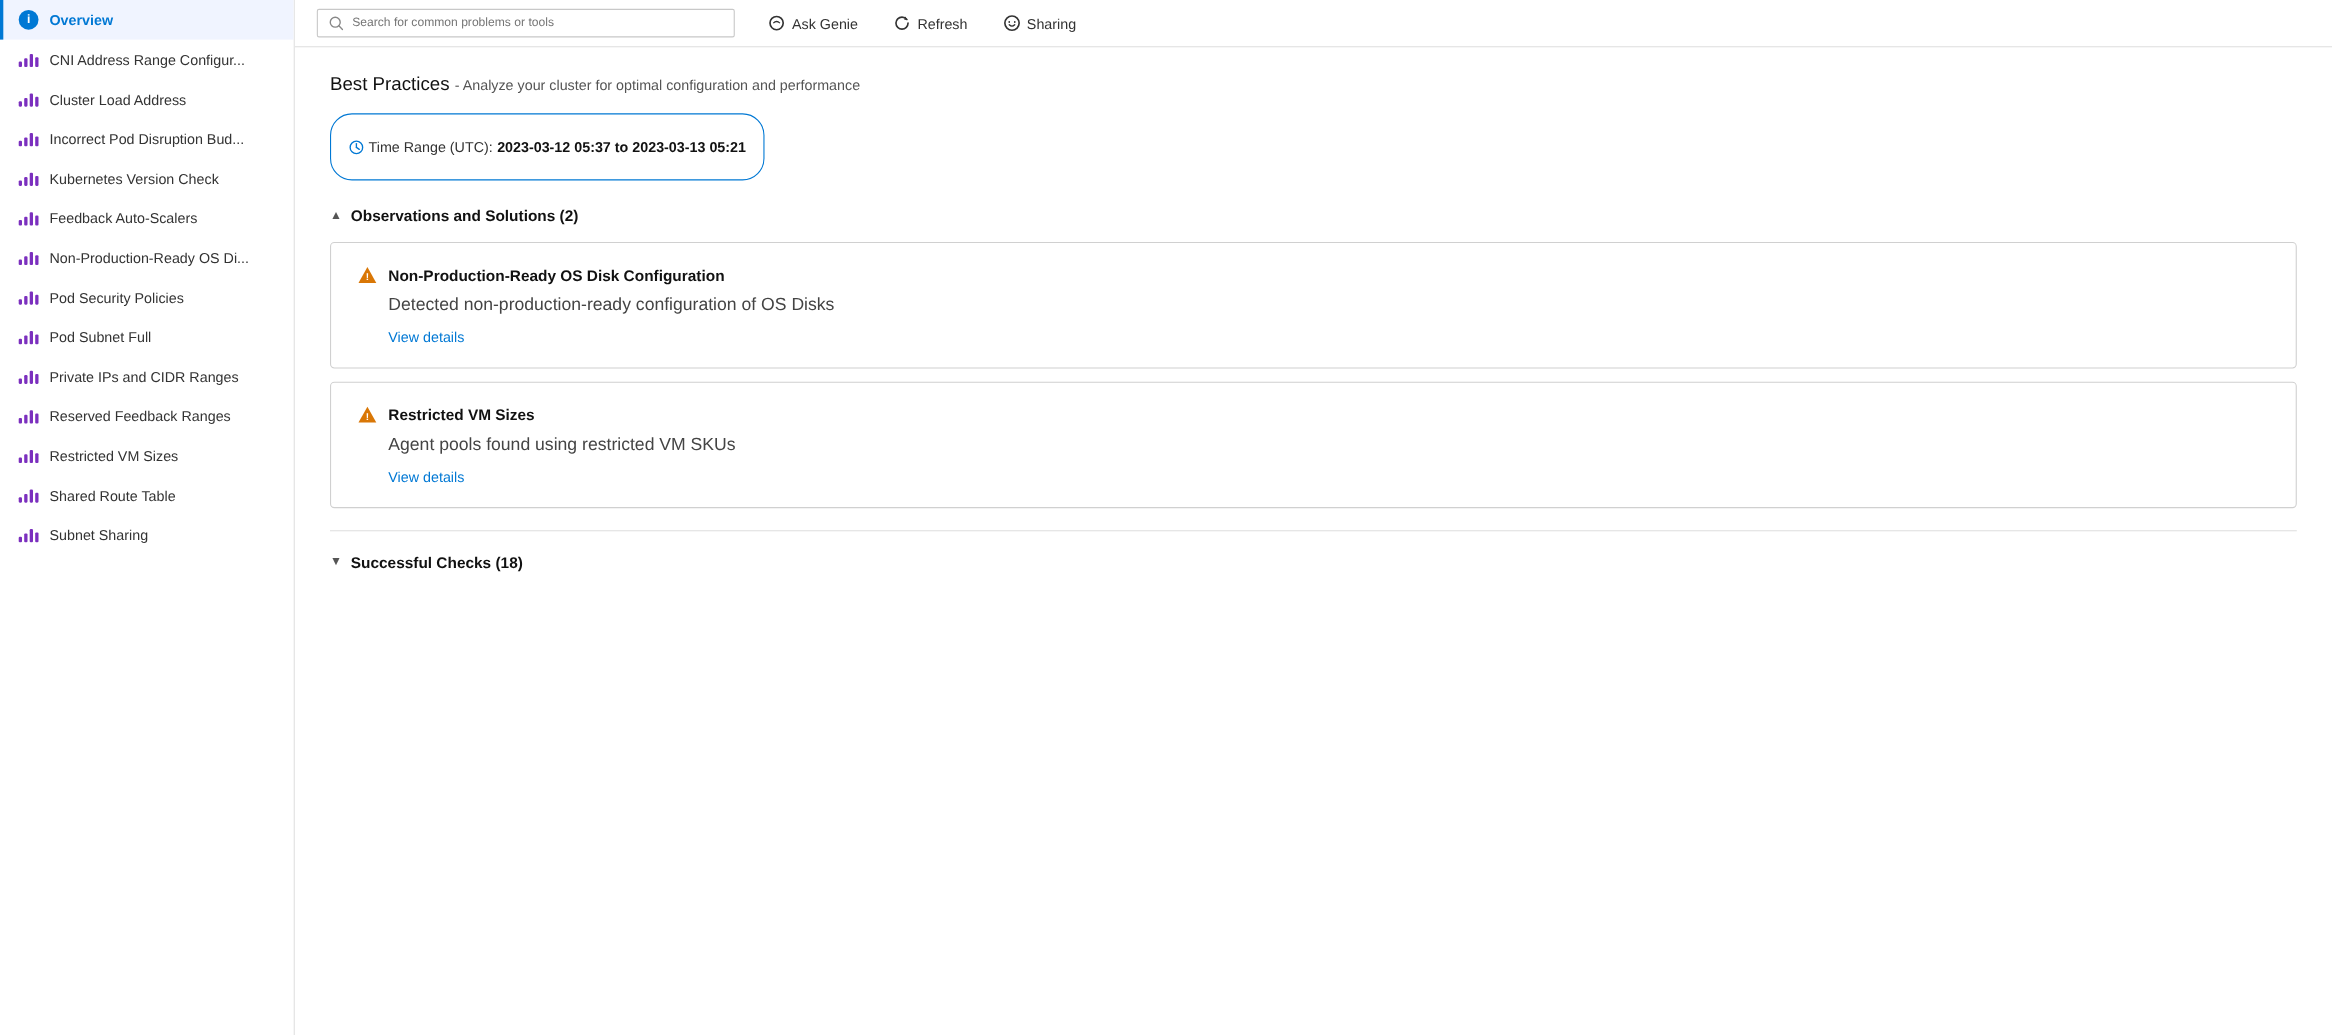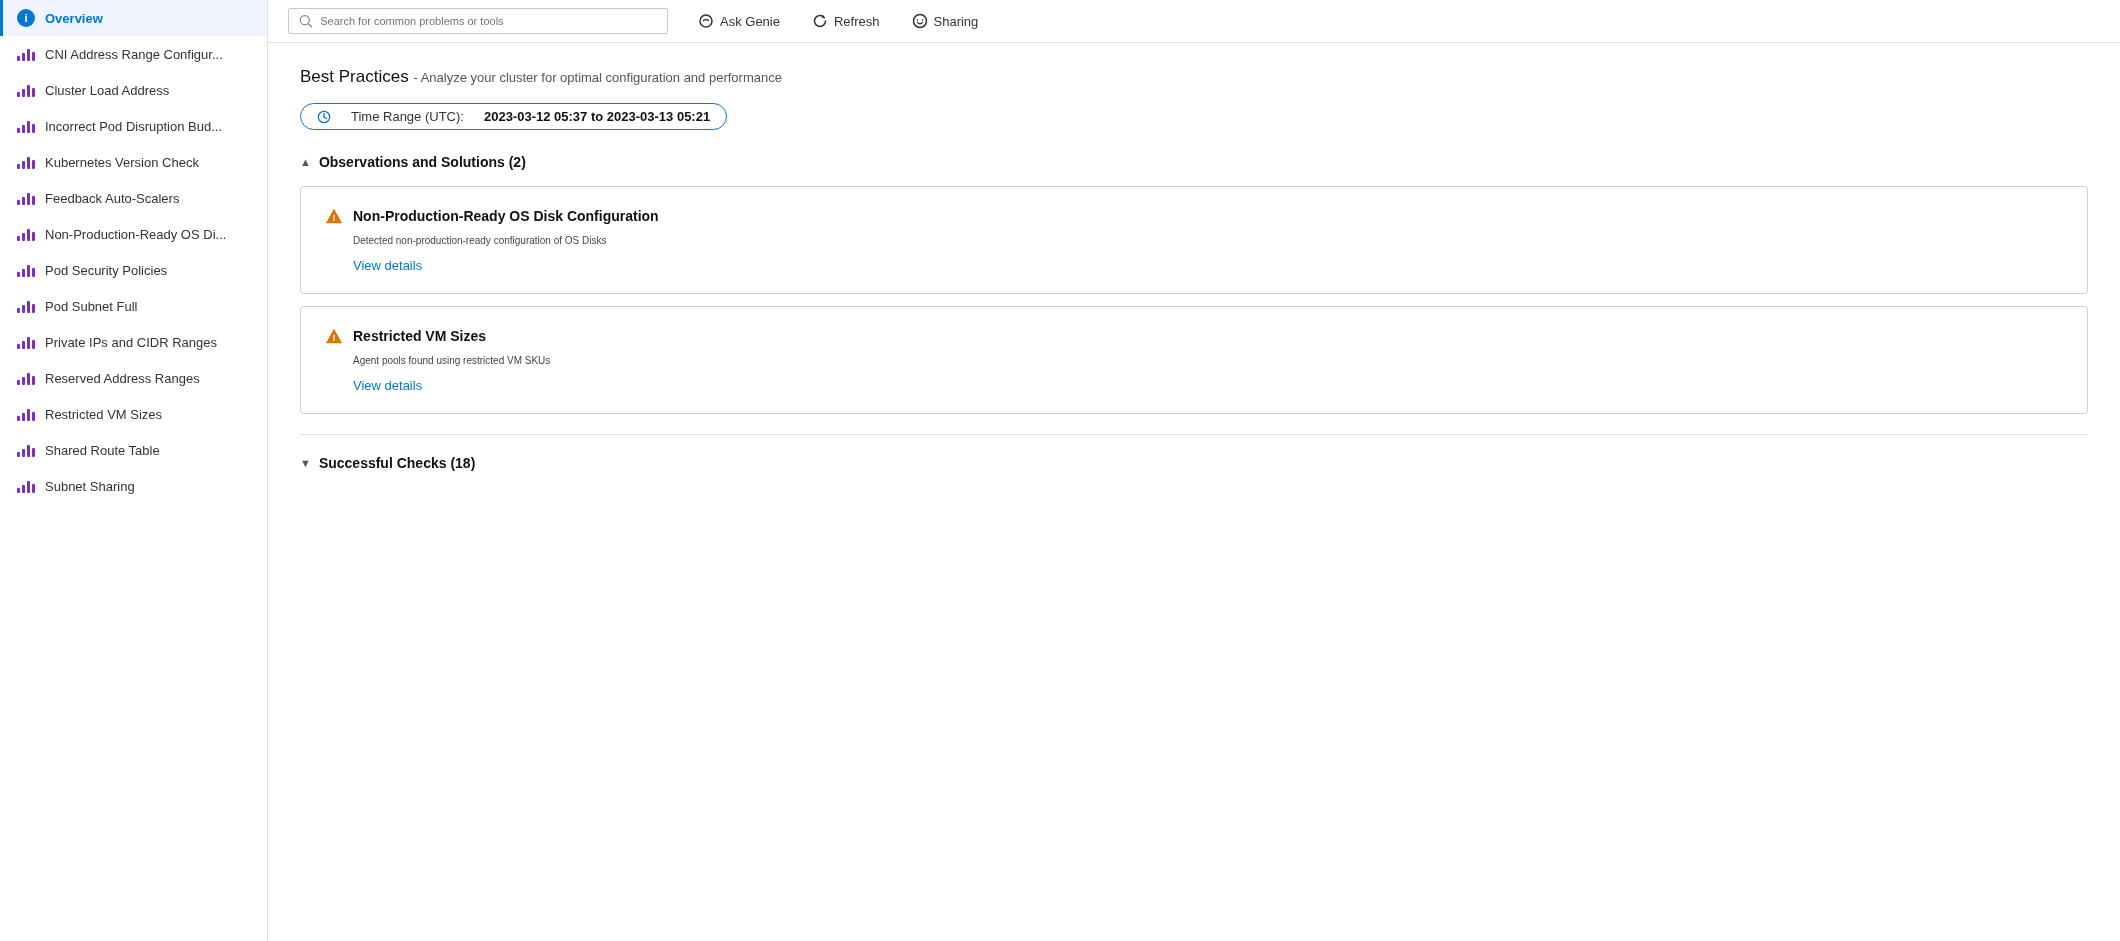--- a/index.html
+++ b/index.html
@@ -112,24 +112,24 @@
     }
     .page-subtitle {
       font-size: 13px;
       font-weight: 400;
       color: #555;
     }
 
     .time-range-pill {
       display: inline-flex;
       align-items: center;
-      gap: 20px;
+      gap: 4px;
       border: 1.5px solid #0078d4;
       border-radius: 20px;
-      padding: 5px 16px;
+      padding: 22px 16px;
       font-size: 13px;
       color: #333;
       cursor: pointer;
       margin-bottom: 24px;
     }
     .time-range-pill strong { color: #111; }
 
     .section-header {
       display: flex;
       align-items: center;
@@ -151,21 +151,21 @@
     .card-title {
       display: flex;
       align-items: center;
       gap: 10px;
       font-size: 14px;
       font-weight: 600;
       margin-bottom: 10px;
       color: #111;
     }
     .card-desc {
-      font-size: 10px;
+      font-size: 16px;
       color: #444;
       margin-bottom: 12px;
       margin-left: 28px;
     }
     .view-details {
       font-size: 13px;
       color: #0078d4;
       cursor: pointer;
       margin-left: 28px;
       text-decoration: none;
@@ -338,21 +338,21 @@
     </div>
     <div class="sidebar-item">
       <div class="sidebar-icon">
         <div class="bar-icon">
           <span style="width:3px;height:5px;"></span>
           <span style="width:3px;height:8px;"></span>
           <span style="width:3px;height:12px;"></span>
           <span style="width:3px;height:9px;"></span>
         </div>
       </div>
-      <span>Reserved Address Ranges</span>
+      <span>Reserved Feedback Ranges</span>
     </div>
     <div class="sidebar-item">
       <div class="sidebar-icon">
         <div class="bar-icon">
           <span style="width:3px;height:5px;"></span>
           <span style="width:3px;height:8px;"></span>
           <span style="width:3px;height:12px;"></span>
           <span style="width:3px;height:9px;"></span>
         </div>
       </div>

